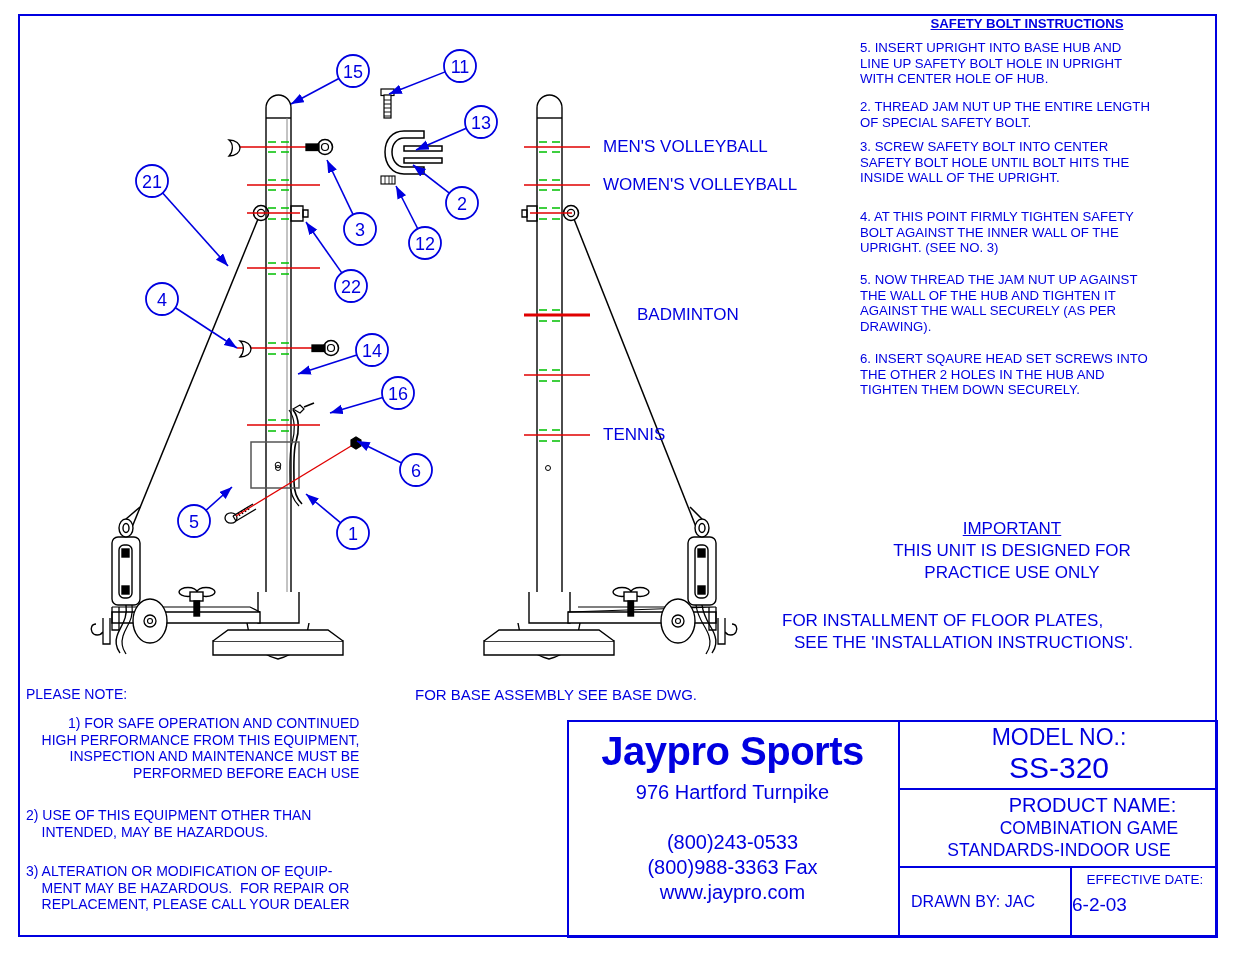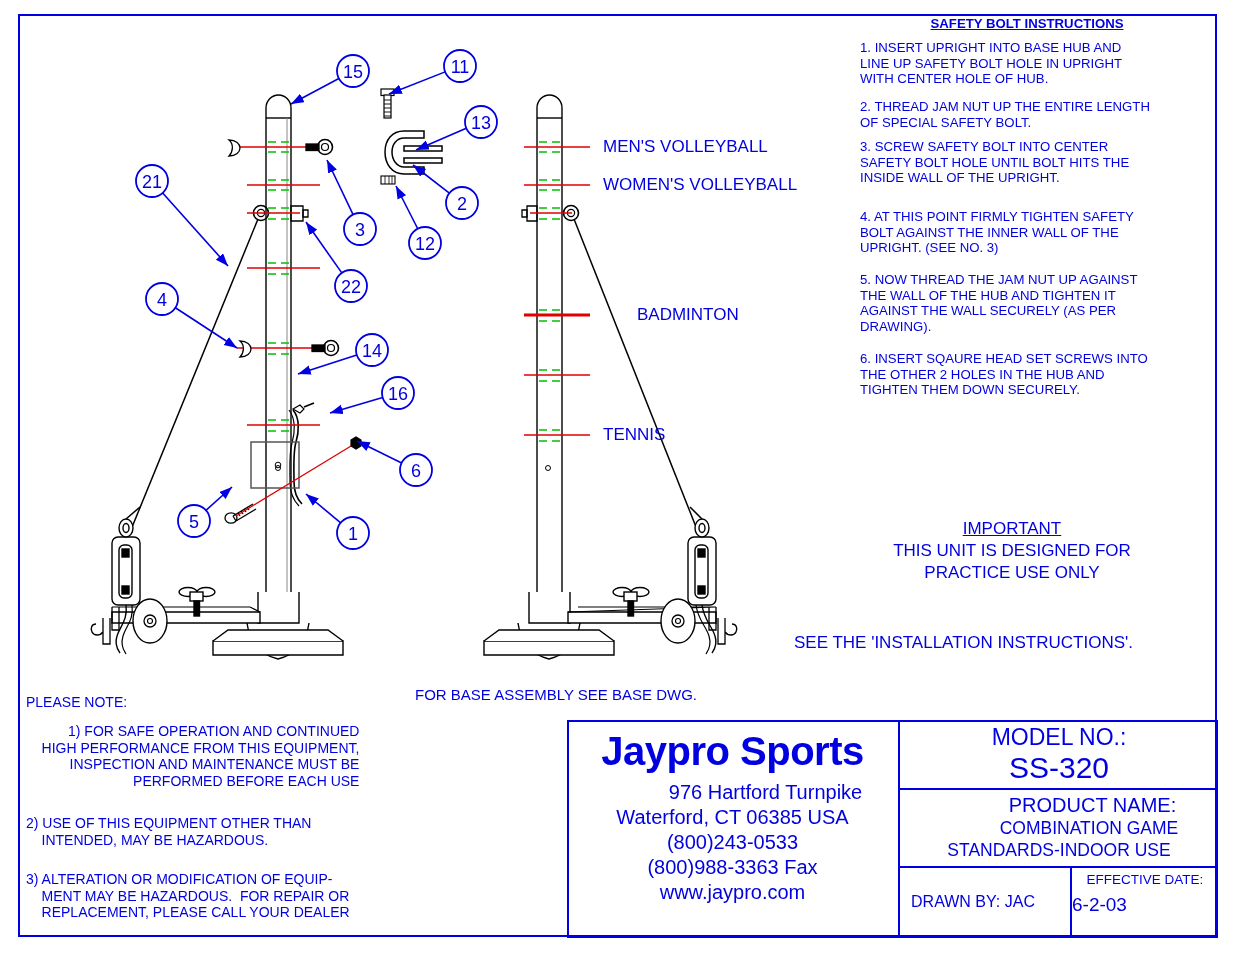--- a/index.html
+++ b/index.html
@@ -12,21 +12,21 @@
           border:2px solid #0000e0;box-sizing:border-box;}
   .t{position:absolute;color:#0000e0;white-space:pre;line-height:1.18;}
   .bold{font-weight:bold;}
   .ul{text-decoration:underline;}
   svg{position:absolute;left:0;top:0;width:1235px;height:954px;overflow:visible;}
   .tb{position:absolute;border:2px solid #0000e0;box-sizing:border-box;}
   .tbline{position:absolute;background:#0000e0;}
   .co{font-size:40px;font-weight:bold;letter-spacing:-0.5px;}
   .addr{font-size:20px;}
   .instr{font-size:13.2px;}
-  .note{font-size:14px;margin-top:8px;}
+  .note{font-size:14px;}
   .sport{font-size:17px;}
   .modelhd{font-size:23px;}
   .modelno{font-size:30px;font-weight:normal;}
   .prodhd{font-size:20px;}
   .prodln{font-size:17.5px;}
   .drawn{font-size:16px;}
   .effhd{font-size:13.5px;}
   .effdt{font-size:19px;}
   .imp{font-size:17px;}
   .baseasm{font-size:15px;}
@@ -334,21 +334,21 @@
         </g>
         <g>
           <line x1="205.9238610164016" y1="510.3312822484828" x2="232" y2="487" stroke="#0000e0" stroke-width="1.6" marker-end="url(#ah)"></line>
           <circle cx="194" cy="521" r="16" fill="#ffffff" stroke="#0000e0" stroke-width="1.8"></circle>
           <text x="194" y="527.5" class="ballnum">5</text>
         </g>
       </g>
   </svg>
 
   <div class="t instr ul bold" style="left:902px;top:16px;width:250px;text-align:center;">SAFETY BOLT INSTRUCTIONS</div>
-  <div class="t instr" style="left:860px;top:40px;">1. INSERT UPRIGHT INTO BASE HUB AND
+  <div class="t instr" style="left:860px;top:40px;">5. INSERT UPRIGHT INTO BASE HUB AND
 LINE UP SAFETY BOLT HOLE IN UPRIGHT
 WITH CENTER HOLE OF HUB.</div>
   <div class="t instr" style="left:860px;top:99px;">2. THREAD JAM NUT UP THE ENTIRE LENGTH
 OF SPECIAL SAFETY BOLT.</div>
   <div class="t instr" style="left:860px;top:139px;">3. SCREW SAFETY BOLT INTO CENTER
 SAFETY BOLT HOLE UNTIL BOLT HITS THE
 INSIDE WALL OF THE UPRIGHT.</div>
   <div class="t instr" style="left:860px;top:209px;">4. AT THIS POINT FIRMLY TIGHTEN SAFETY
 BOLT AGAINST THE INNER WALL OF THE
 UPRIGHT. (SEE NO. 3)</div>
@@ -356,20 +356,21 @@
 THE WALL OF THE HUB AND TIGHTEN IT
 AGAINST THE WALL SECURELY (AS PER
 DRAWING).</div>
   <div class="t instr" style="left:860px;top:351px;">6. INSERT SQAURE HEAD SET SCREWS INTO
 THE OTHER 2 HOLES IN THE HUB AND
 TIGHTEN THEM DOWN SECURELY.</div>
 
   <div class="t imp ul" style="left:862px;top:519px;width:300px;text-align:center;">IMPORTANT</div>
   <div class="t imp" style="left:842px;top:541px;width:340px;text-align:center;">THIS UNIT IS DESIGNED FOR</div>
   <div class="t imp" style="left:842px;top:563px;width:340px;text-align:center;">PRACTICE USE ONLY</div>
+  <div class="t imp" style="left:782px;top:611px;">FOR INSTALLMENT OF FLOOR PLATES,</div>
   <div class="t imp" style="left:782px;top:633px;margin-left:12px;">SEE THE 'INSTALLATION INSTRUCTIONS'.</div>
 
   <div class="t sport" style="left:603px;top:137px;">MEN'S VOLLEYBALL</div>
   <div class="t sport" style="left:603px;top:175px;">WOMEN'S VOLLEYBALL</div>
   <div class="t sport" style="left:637px;top:305px;">BADMINTON</div>
   <div class="t sport" style="left:603px;top:425px;">TENNIS</div>
 
   <div class="t baseasm" style="left:415px;top:686px;">FOR BASE ASSEMBLY SEE BASE DWG.</div>
 
   <div class="t note" style="left:26px;top:686px;">PLEASE NOTE:</div>
@@ -386,22 +387,21 @@
   <div class="tb" style="left:567px;top:720px;width:651px;height:218px;"></div>
 
   <div class="tbline" style="left:898px;top:720px;width:2px;height:218px;"></div>
 
   <div class="tbline" style="left:898px;top:788px;width:320px;height:2px;"></div>
   <div class="tbline" style="left:898px;top:866px;width:320px;height:2px;"></div>
 
   <div class="tbline" style="left:1070px;top:866px;width:2px;height:72px;"></div>
 
   <div class="t co" style="left:567px;top:728px;width:331px;text-align:center;">Jaypro Sports</div>
-  <div class="t addr" style="left:567px;top:781px;width:331px;text-align:center;margin-left:33px;">976 Hartford Turnpike</div>
-  <div class="t addr" style="left:567px;top:806px;width:331px;text-align:center;">Waterford, CT 06385 USA</div>
+  <div class="t addr" style="left:567px;top:781px;width:331px;text-align:center;">976 Hartford Turnpike</div>
   <div class="t addr" style="left:567px;top:831px;width:331px;text-align:center;">(800)243-0533</div>
   <div class="t addr" style="left:567px;top:856px;width:331px;text-align:center;">(800)988-3363 Fax</div>
   <div class="t addr" style="left:567px;top:881px;width:331px;text-align:center;">www.jaypro.com</div>
 
   <div class="t modelhd" style="left:900px;top:724px;width:318px;text-align:center;">MODEL NO.:</div>
   <div class="t modelno" style="left:900px;top:750px;width:318px;text-align:center;">SS-320</div>
 
   <div class="t prodhd" style="left:900px;top:794px;width:385px;text-align:center;">PRODUCT NAME:</div>
   <div class="t prodln" style="left:900px;top:818px;width:378px;text-align:center;">COMBINATION GAME</div>
   <div class="t prodln" style="left:900px;top:840px;width:318px;text-align:center;">STANDARDS-INDOOR USE</div>

